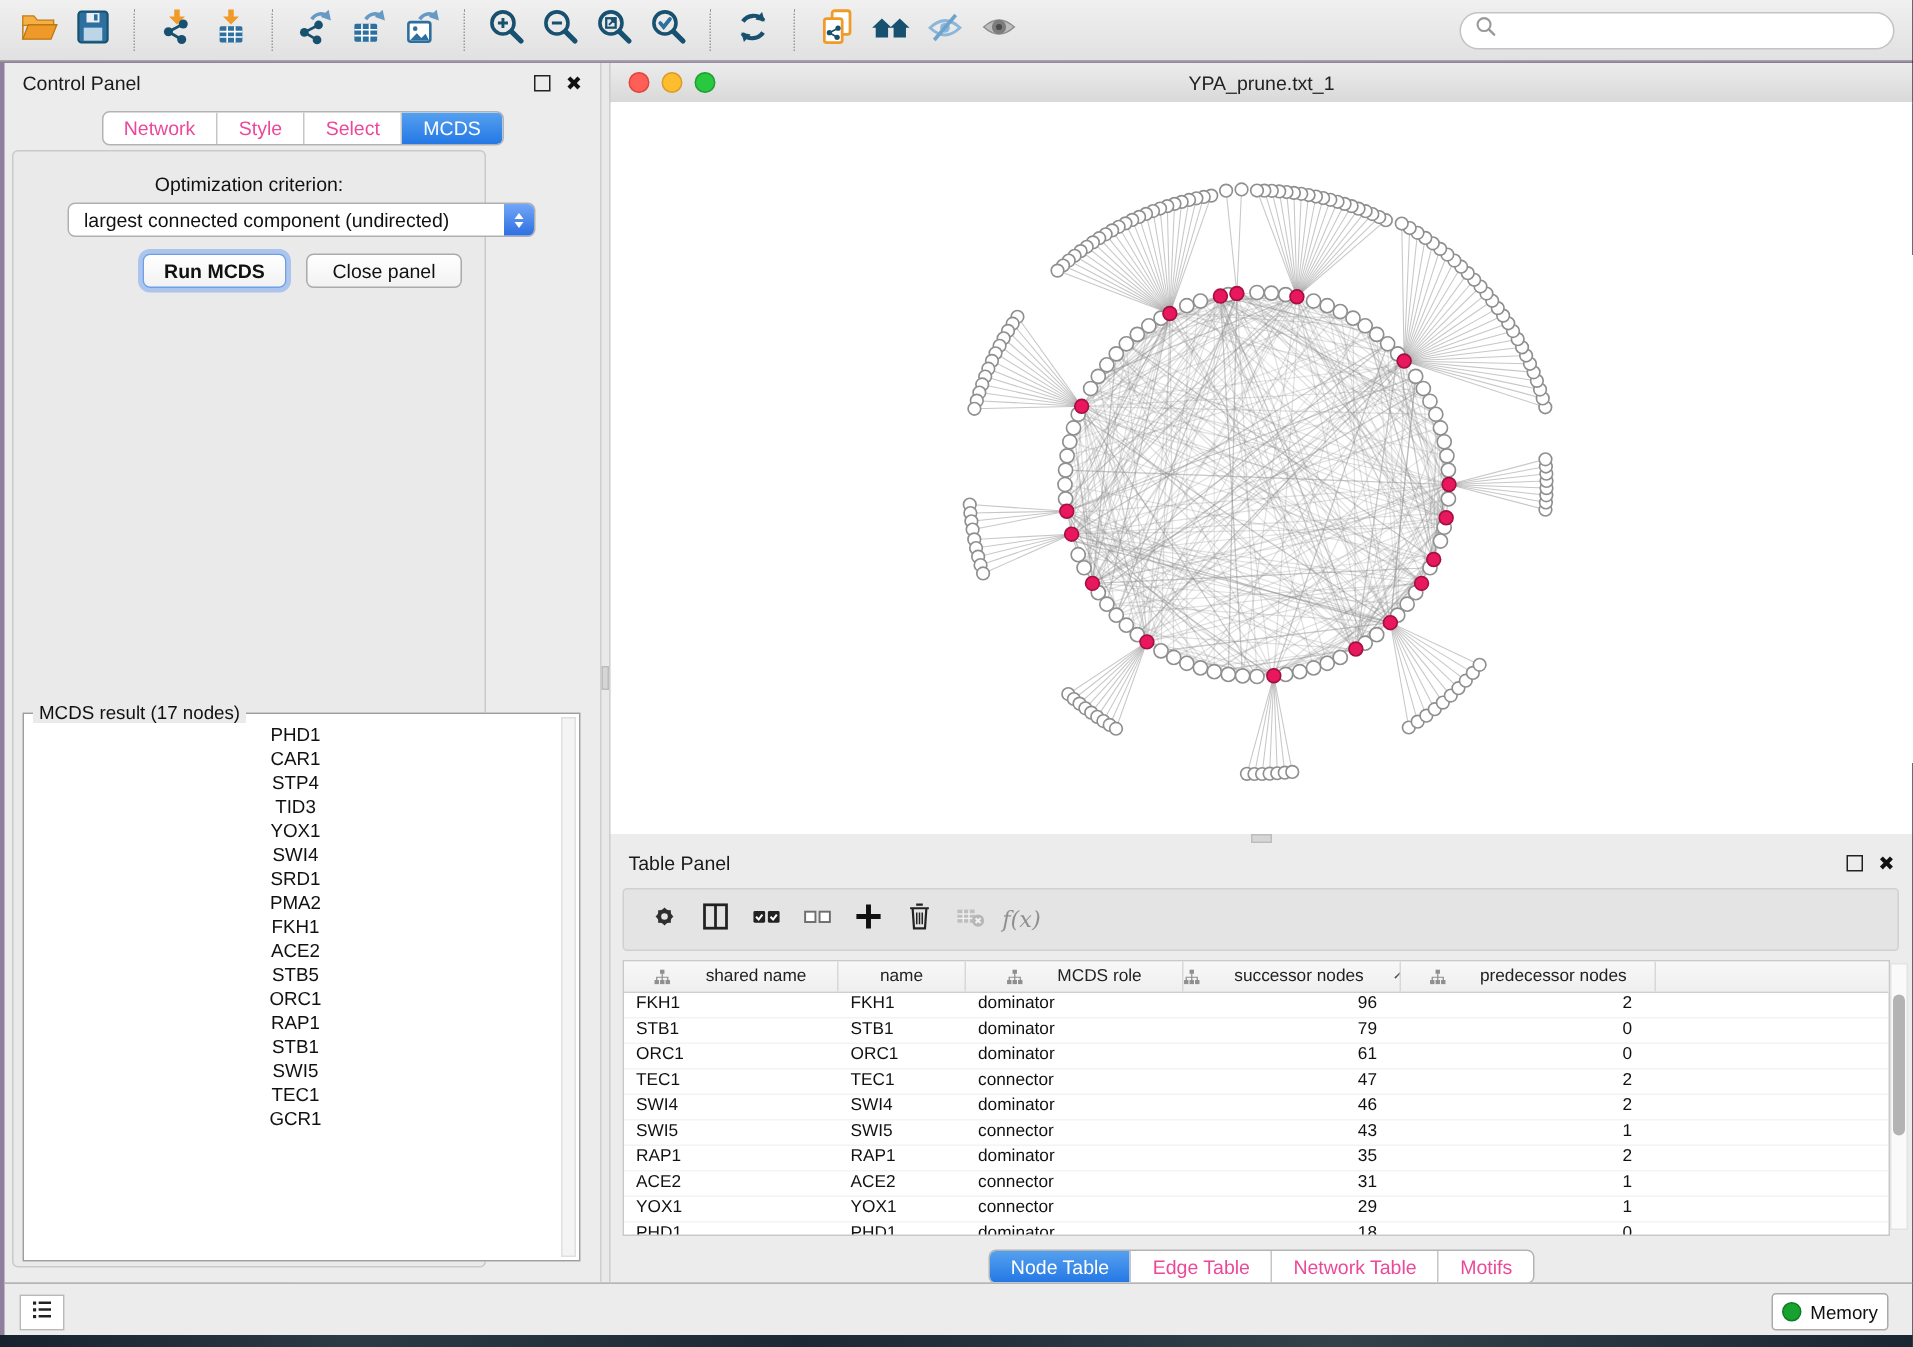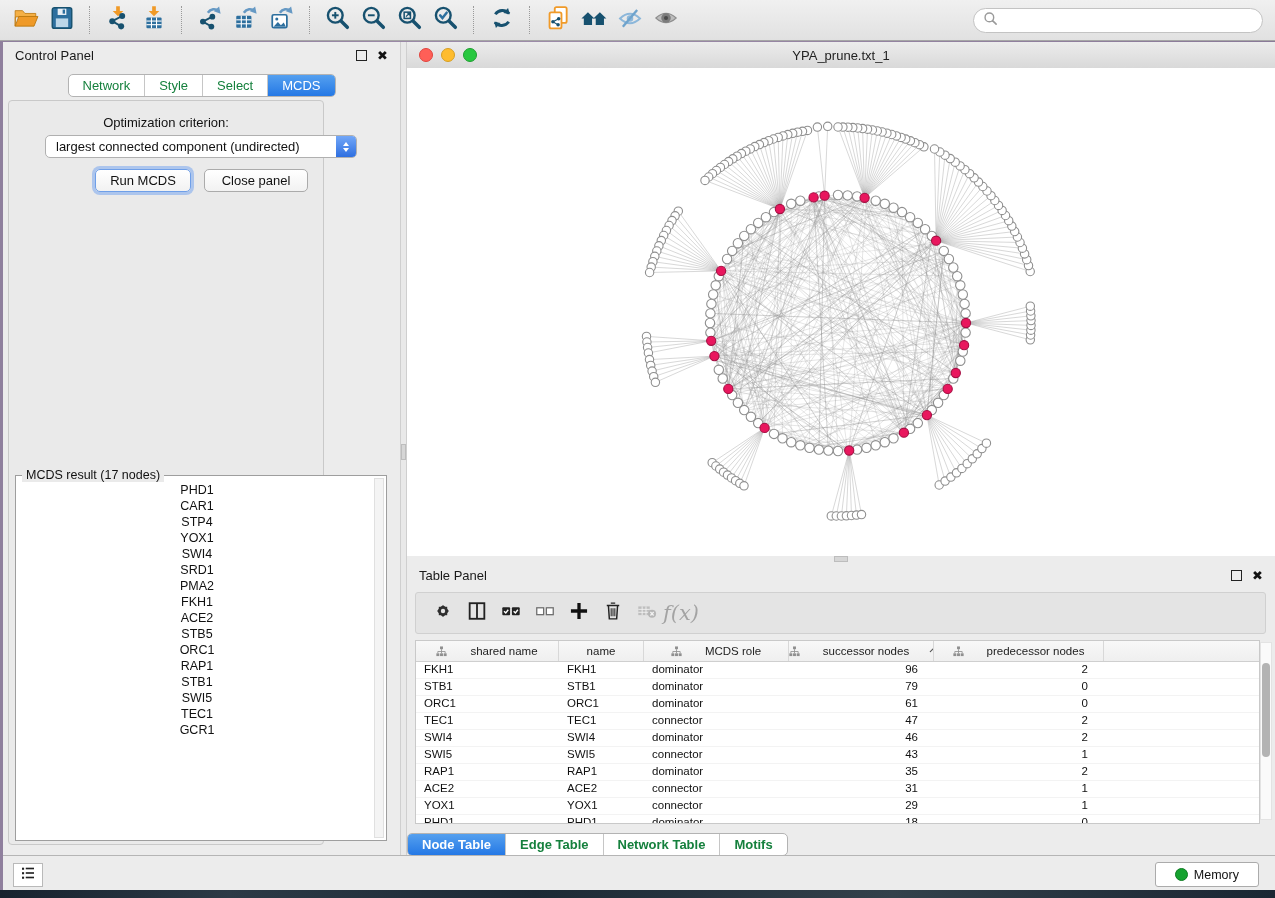--- a/index.html
+++ b/index.html
@@ -20,38 +20,38 @@
        border-radius:13px;height:25px;width:290px;margin-right:4px;padding:0 9px;box-sizing:border-box;}
   .search-wrap input{border:none;outline:none;flex:1;font-size:12px;margin-left:5px;background:transparent;}
   
   #control-panel{position:absolute;left:3px;top:42px;width:397px;bottom:43px;background:#ececec;}
   .panel-header{position:absolute;left:0;right:0;top:0;height:26px;display:flex;align-items:center;
        font-size:13px;color:#1a1a1a;padding:0 12px;box-sizing:border-box;}
   .panel-header .spacer{flex:1;}
   .float-btn{width:9px;height:9px;border:1.5px solid #222;margin-right:10px;}
   .close-btn{font-size:13px;font-weight:bold;color:#111;line-height:1;}
   .seg-tabs{display:inline-flex;background:#fff;border:1px solid #b3b3b3;border-radius:5px;overflow:hidden;height:21px;}
-  .seg-tab{display:flex;align-items:center;justify-content:center;padding:0 14px;font-size:13px;color:#15803d;
+  .seg-tab{display:flex;align-items:center;justify-content:center;padding:0 14px;font-size:13px;color:#ec4899;
        border-left:1px solid #c6c6c6;white-space:nowrap;}
   .seg-tab:first-child{border-left:none;}
   .seg-tab.active{background:linear-gradient(#55a0ef,#2478e5);color:#fff;}
   #control-tabs{position:absolute;top:32px;left:50%;transform:translateX(-50%);}
   #mcds-content{position:absolute;left:5px;top:58px;width:316px;height:745px;background:#eaeaea;
        border:1px solid #c9c9c9;border-radius:4px;box-sizing:border-box;}
   #opt-label{position:absolute;top:14px;left:0;right:0;text-align:center;font-size:13px;color:#111;}
   #criterion-select{position:absolute;left:36px;top:34px;width:312px;height:23px;background:#fff;
        border:1px solid #b0b0b0;border-radius:5px;display:flex;align-items:center;box-sizing:border-box;}
   #criterion-select .val{flex:1;font-size:13px;color:#111;padding-left:10px;white-space:nowrap;overflow:hidden;}
   #criterion-select .stepper{width:20px;align-self:stretch;background:linear-gradient(#72a7f8,#2e6fe0);
        border-radius:0 4px 4px 0;display:flex;flex-direction:column;align-items:center;justify-content:center;gap:2px;}
   .tri-up{width:0;height:0;border-left:3.5px solid transparent;border-right:3.5px solid transparent;border-bottom:4.5px solid #fff;}
   .tri-dn{width:0;height:0;border-left:3.5px solid transparent;border-right:3.5px solid transparent;border-top:4.5px solid #fff;}
   .btn{position:absolute;height:23px;background:linear-gradient(#ffffff,#f2f2f2);border:1px solid #ababab;
        border-radius:5px;font-size:13px;color:#111;display:flex;align-items:center;justify-content:center;box-sizing:border-box;}
-  #run-btn{left:86px;top:68px;width:96px;border-color:#6f9fe8;box-shadow:0 0 0 3px rgba(110,160,240,.5);}
+  #run-btn{left:86px;top:68px;width:96px;border-color:#6f9fe8;box-shadow:0 0 0 3px rgba(110,160,240,.5);font-weight:bold;}
   #closepanel-btn{left:195px;top:68px;width:104px;}
   #result-box{position:absolute;left:6px;top:374px;width:370px;height:364px;border:1px solid #9e9e9e;background:#fff;text-align:center;}
   #result-title{position:absolute;top:-8px;left:6px;background:#eaeaea;padding:0 4px;font-size:12.5px;color:#111;}
   #result-list{position:absolute;inset:6px 14px 2px 6px;overflow:hidden;font-size:12.5px;color:#111;line-height:16px;}
   #result-scroll{position:absolute;top:2px;bottom:2px;right:2px;width:10px;background:#f4f4f4;border:1px solid #e0e0e0;box-sizing:border-box;}
   
   #v-splitter{position:absolute;left:400px;top:42px;width:7px;bottom:43px;background:#e9e9e9;
        border-left:1px solid #cfcfcf;border-right:1px solid #cfcfcf;box-sizing:border-box;}
   #v-handle{position:absolute;left:0;right:0;top:402px;height:14px;background:#d6d6d6;border:1px solid #bdbdbd;}
   
@@ -66,40 +66,40 @@
   #net-title{position:absolute;left:0;right:0;text-align:center;font-size:13px;color:#222;}
   #net-canvas{position:absolute;left:0;right:0;top:26px;height:488px;background:#fff;}
   #h-splitter{position:absolute;left:0;right:0;top:514px;height:6px;background:#ececec;}
   #h-handle{position:absolute;top:0;bottom:0;left:427px;width:14px;background:#d6d6d6;border:1px solid #bdbdbd;box-sizing:border-box;}
   
   #table-panel{position:absolute;left:0;right:0;top:520px;bottom:0;background:#ececec;}
   #tp-toolbar{position:absolute;left:8px;right:9px;top:30px;height:42px;background:#e4e4e4;
        border:1px solid #d0d0d0;border-radius:3px;display:flex;align-items:center;padding-left:10px;box-sizing:border-box;}
   .tp-btn{width:34px;height:32px;display:flex;align-items:center;justify-content:center;}
   .tp-btn.disabled{opacity:.5;filter:grayscale(1);}
-  .fx{font-family:"DejaVu Serif","Liberation Serif",serif;font-style:italic;font-size:21px;color:#15803d;}
+  .fx{font-family:"DejaVu Serif","Liberation Serif",serif;font-style:italic;font-size:15px;color:#b91c1c;}
   #node-table{position:absolute;left:8px;top:78px;width:845px;height:184px;background:#fff;
        border:1px solid #c9c9c9;box-sizing:border-box;overflow:hidden;}
   .t-header{display:flex;height:20px;background:linear-gradient(#f8f8f8,#efefef);border-bottom:1px solid #cfcfcf;}
   .t-hcell{display:flex;align-items:center;justify-content:center;gap:23px;font-size:11.5px;color:#222;
        border-right:1px solid #d8d8d8;box-sizing:border-box;overflow:hidden;white-space:nowrap;}
   .t-row{display:flex;height:16px;border-bottom:1px solid #f3f3f3;}
   .t-cell{font-size:11.5px;color:#111;box-sizing:border-box;padding:1px 8px 0 8px;overflow:hidden;white-space:nowrap;}
   .t-cell.num{text-align:right;padding-right:16px;}
   .caret{width:6px;height:6px;border-right:1.5px solid #555;border-bottom:1.5px solid #555;
        transform:rotate(45deg);margin-top:-4px;}
   #t-scroll{position:absolute;right:3px;top:80px;width:12px;height:178px;background:#fafafa;border:1px solid #e3e3e3;box-sizing:border-box;}
   #t-thumb{position:absolute;left:1px;right:1px;top:20px;height:94px;background:#b3b3b3;border-radius:6px;}
-  #table-tabs{position:absolute;left:0;right:0;top:271px;display:flex;font-weight:bold;}
+  #table-tabs{position:absolute;left:0;right:0;top:271px;display:flex;justify-content:center;}
   
   #status-bar{position:absolute;left:3px;right:0;bottom:8px;height:35px;background:#ececec;border-top:1px solid #b5b5b5;box-sizing:border-box;}
   #list-btn{position:absolute;left:10px;top:7px;width:28px;height:22px;background:#fff;border:1px solid #b9b9b9;
        display:flex;align-items:center;justify-content:center;}
   #memory-btn{position:absolute;right:16px;top:6px;height:23px;background:#fff;border:1px solid #ababab;border-radius:3px;
-       display:flex;align-items:center;gap:6px;padding:0 19px;font-size:12.5px;color:#111;}
+       display:flex;align-items:center;gap:6px;padding:0 6px;font-size:12.5px;color:#111;}
   .mem-dot{width:11px;height:11px;border-radius:50%;background:#15a22f;border:1px solid #0d7c22;}
 </style>
 </head>
 <body>
 
 <div id="desktop"></div>
 <div id="wallpaper-bottom"></div>
 
 <div id="main-toolbar">
   <div class="tb-items">
@@ -305,20 +305,21 @@
         </span>
     </div>
     <div class="btn" id="run-btn">Run MCDS</div>
     <div class="btn" id="closepanel-btn">Close panel</div>
     <div id="result-box">
       <span id="result-title">MCDS result (17 nodes)</span>
       <div id="result-list">
           <div>PHD1</div>
           <div>CAR1</div>
           <div>STP4</div>
+          <div>TID3</div>
           <div>YOX1</div>
           <div>SWI4</div>
           <div>SRD1</div>
           <div>PMA2</div>
           <div>FKH1</div>
           <div>ACE2</div>
           <div>STB5</div>
           <div>ORC1</div>
           <div>RAP1</div>
           <div>STB1</div>

